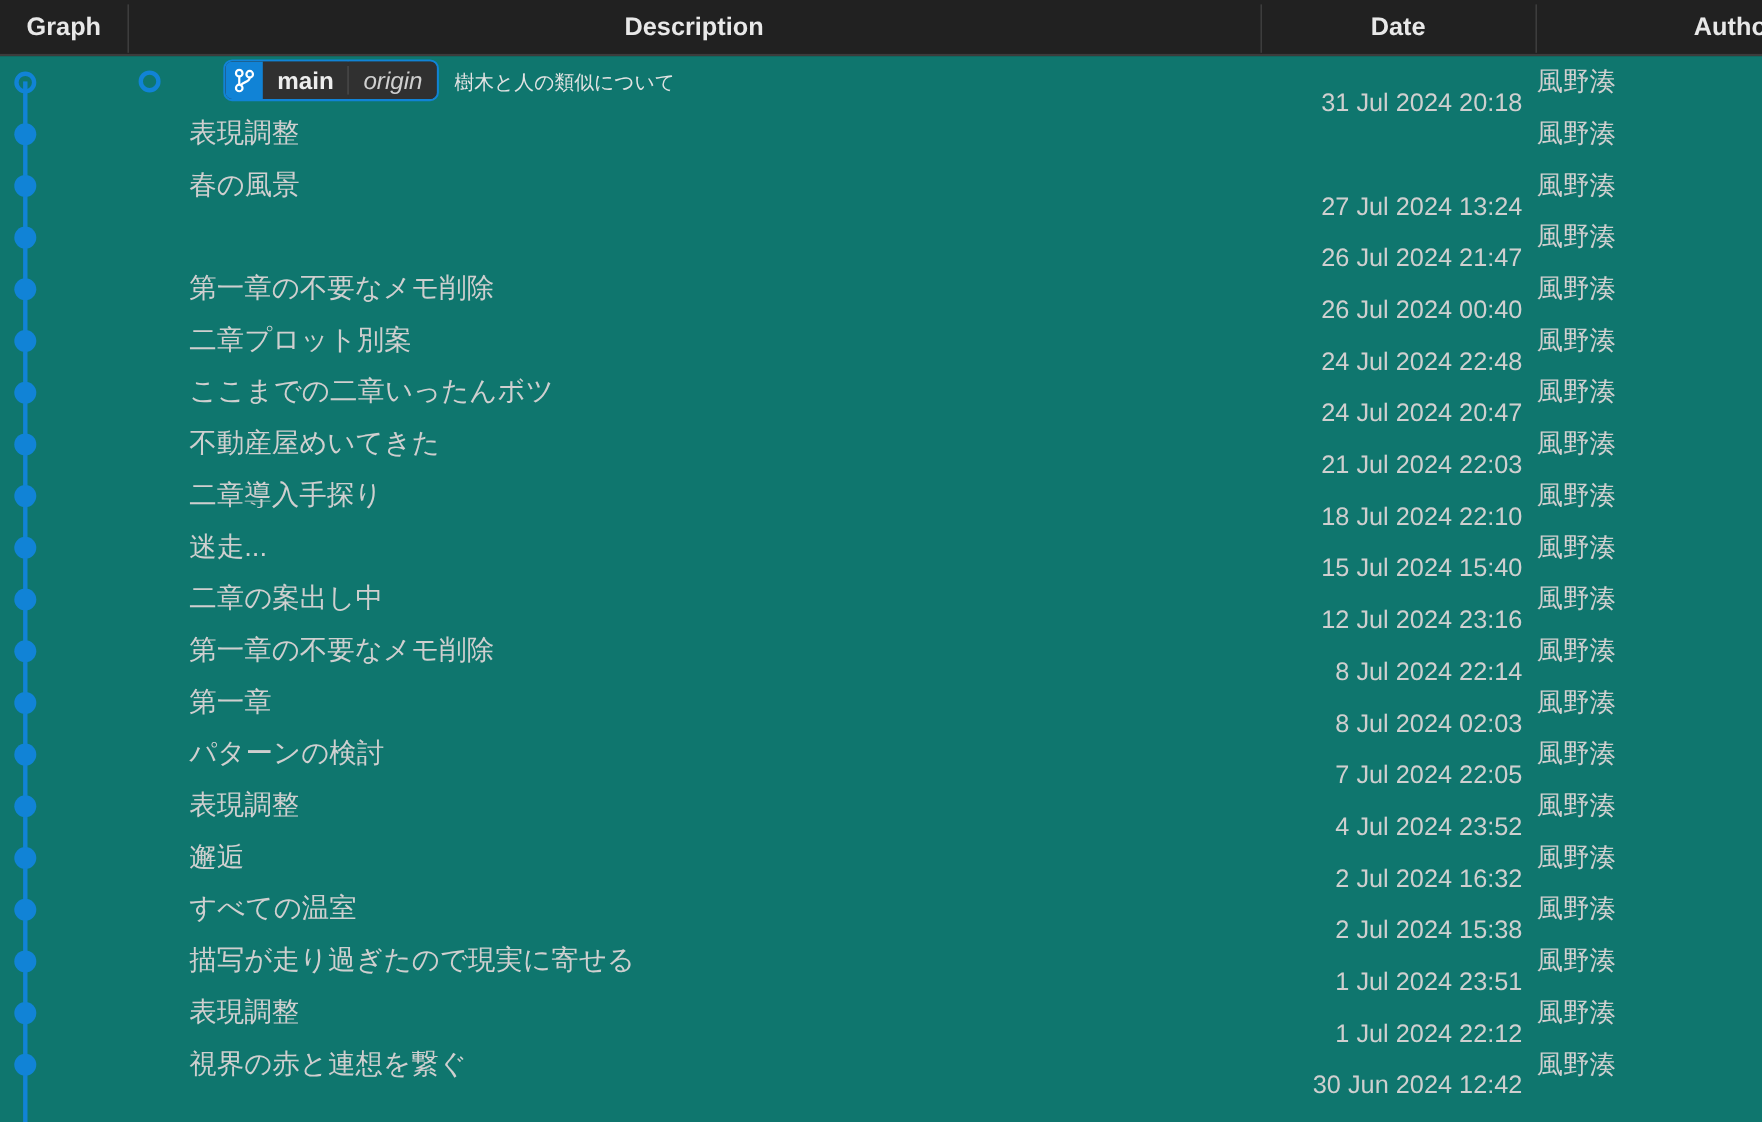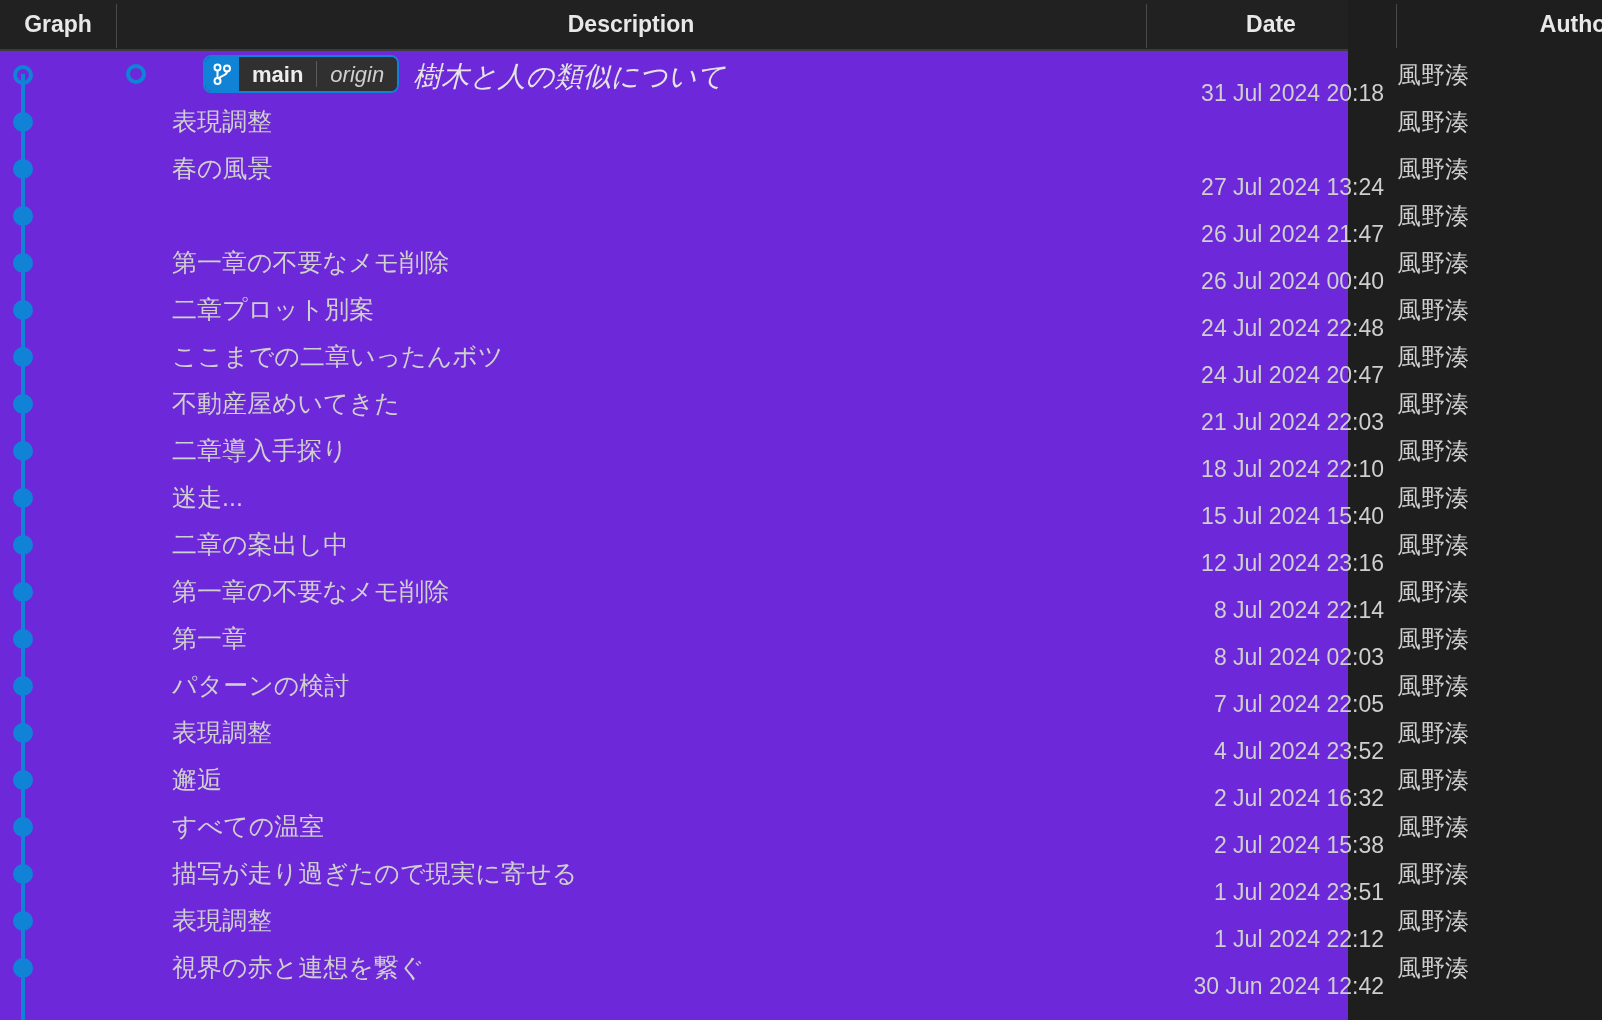--- a/index.html
+++ b/index.html
@@ -11,23 +11,23 @@
     width: 1602px;
     height: 1020px;
     overflow: hidden;
     font-family: "Liberation Sans", "DejaVu Sans", sans-serif;
     color: #d6d6d6;
     -webkit-font-smoothing: antialiased;
   }
 
   #app {
     position: relative;
-    width: 1348px;
+    width: 1602px;
     height: 1020px;
-    background: #6d28d9;
+    background: #0f766e;
   }
 
   
   .header {
     position: relative;
     height: 51px;
     background: #212121;
     border-bottom: 2px solid #3c3c3c;
     box-sizing: border-box;
   }
@@ -189,24 +189,23 @@
   .bb-remote {
     display: flex;
     align-items: center;
     padding: 0 13px;
     font-size: 22px;
     font-style: italic;
     color: #cfcfcf;
     background: #303030;
   }
   .first-title {
-    font-size: 28px;
+    font-size: 18px;
     color: #e3e3e3;
     vertical-align: middle;
-    font-style: italic;
   }
 </style>
 </head>
 <body>
 
 <div id="app">
 
   <div class="header">
     <div class="hcell graph">Graph</div>
     <div class="hcell desc">Description</div>

